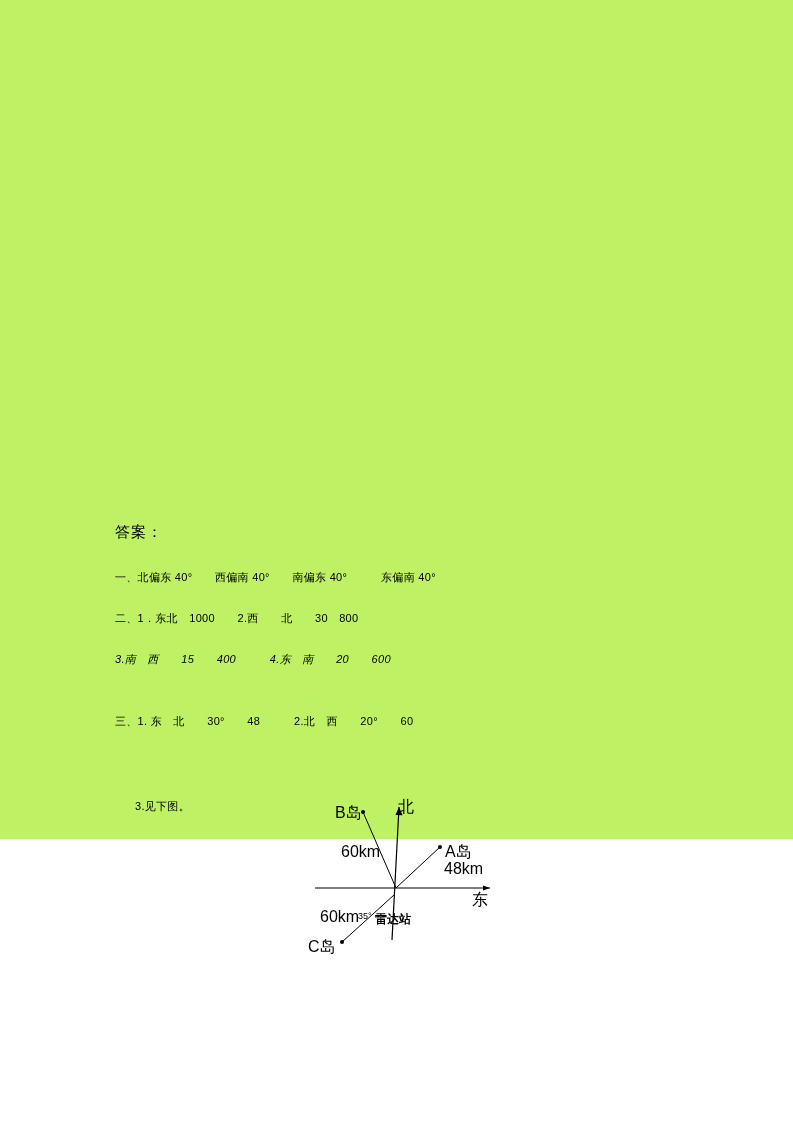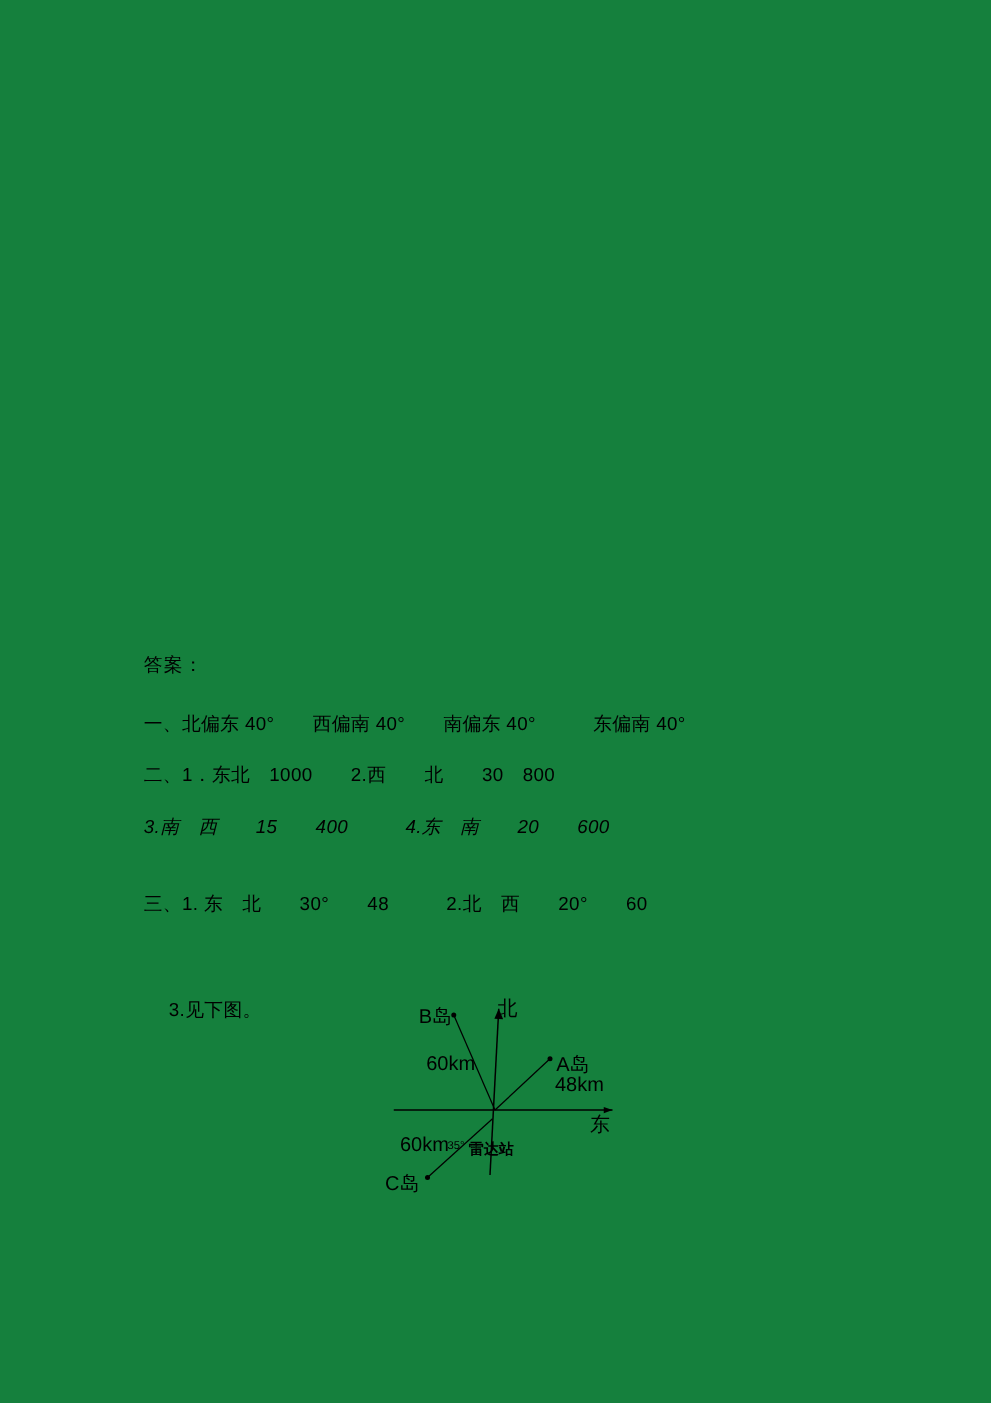--- a/index.html
+++ b/index.html
@@ -12,35 +12,35 @@
     height: 1122px;
     position: relative;
     font-family: "Liberation Serif", serif;
     color: #000000;
     overflow: hidden;
   }
   .page {
     position: absolute;
     left: 0; top: 0;
     width: 793px;
-    height: 1122px;
-    background: #15803d;
+    height: 839px;
+    background: #bef264;
   }
   .answer-title {
     position: absolute;
     left: 115px;
     top: 523px;
     font-size: 15px;
     letter-spacing: 1px;
     font-family: "Liberation Sans", sans-serif;
   }
   .line {
     position: absolute;
     left: 115px;
-    font-size: 15px;
+    font-size: 11px;
     font-family: "Liberation Sans", sans-serif;
     white-space: pre;
     letter-spacing: 0.3px;
   }
   .l1 { top: 570px; }
   .l2 { top: 611px; text-align: center; }
   .l3 { top: 652px; font-style: italic; }
   .l4 { top: 714px; }
   .l5 { top: 799px; margin-left: 20px; }
 

